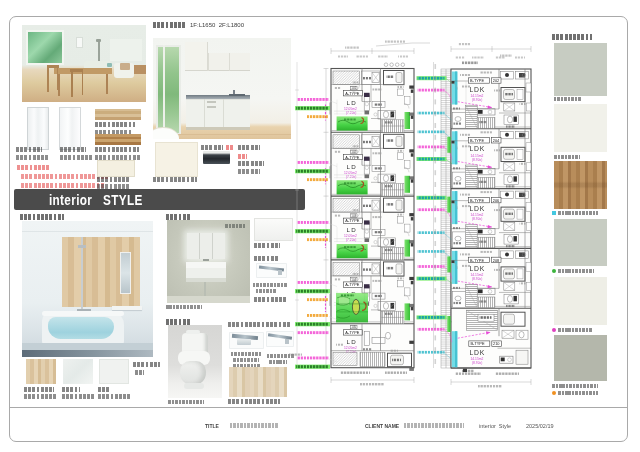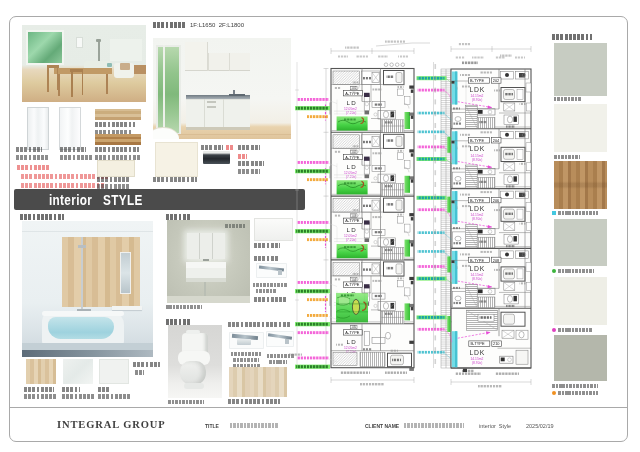--- a/index.html
+++ b/index.html
@@ -1280,21 +1280,20 @@
 <div class="abs" style="left:552px;top:328px;width:4px;height:4px;background:#e040c0;border-radius:50%;"></div>
 <div class="jps" style="left:558px;top:328px;width:34px;height:4px;color:rgba(80,80,80,.8);"></div>
 
 <div class="abs" style="left:554px;top:335px;width:53px;height:46px;background:#b4b7ab;"></div>
 <div class="jps" style="left:552px;top:384px;width:46px;height:4px;color:rgba(80,80,80,.8);"></div>
 <div class="abs" style="left:552px;top:391px;width:4px;height:4px;background:#f09020;border-radius:50%;"></div>
 <div class="jps" style="left:558px;top:391px;width:40px;height:4px;color:rgba(80,80,80,.8);"></div>
 
 <div class="abs" style="left:9px;top:407px;width:618px;height:1px;background:#a9a9a9;"></div>
 
-<div class="abs" style="left:57px;top:419px;font-family:'Liberation Serif',serif;font-weight:bold;font-size:10.5px;letter-spacing:0.9px;color:#3f3f3f;">INTEGRAL GROUP</div>
 
 <div class="abs" style="left:205px;top:423px;font-size:5px;font-weight:bold;color:#444;">TITLE</div>
 
 <div class="jps" style="left:230px;top:423px;width:48px;height:4.5px;color:rgba(150,150,150,.9);"></div>
 
 <div class="abs" style="left:365px;top:423px;font-size:5px;font-weight:bold;color:#444;">CLIENT&nbsp;NAME</div>
 
 <div class="jps" style="left:404px;top:423px;width:60px;height:4.5px;color:rgba(150,150,150,.9);"></div>
 
 <div class="abs" style="left:479px;top:422.5px;font-size:5.5px;color:#555;">interior&nbsp;&nbsp;Style</div>

